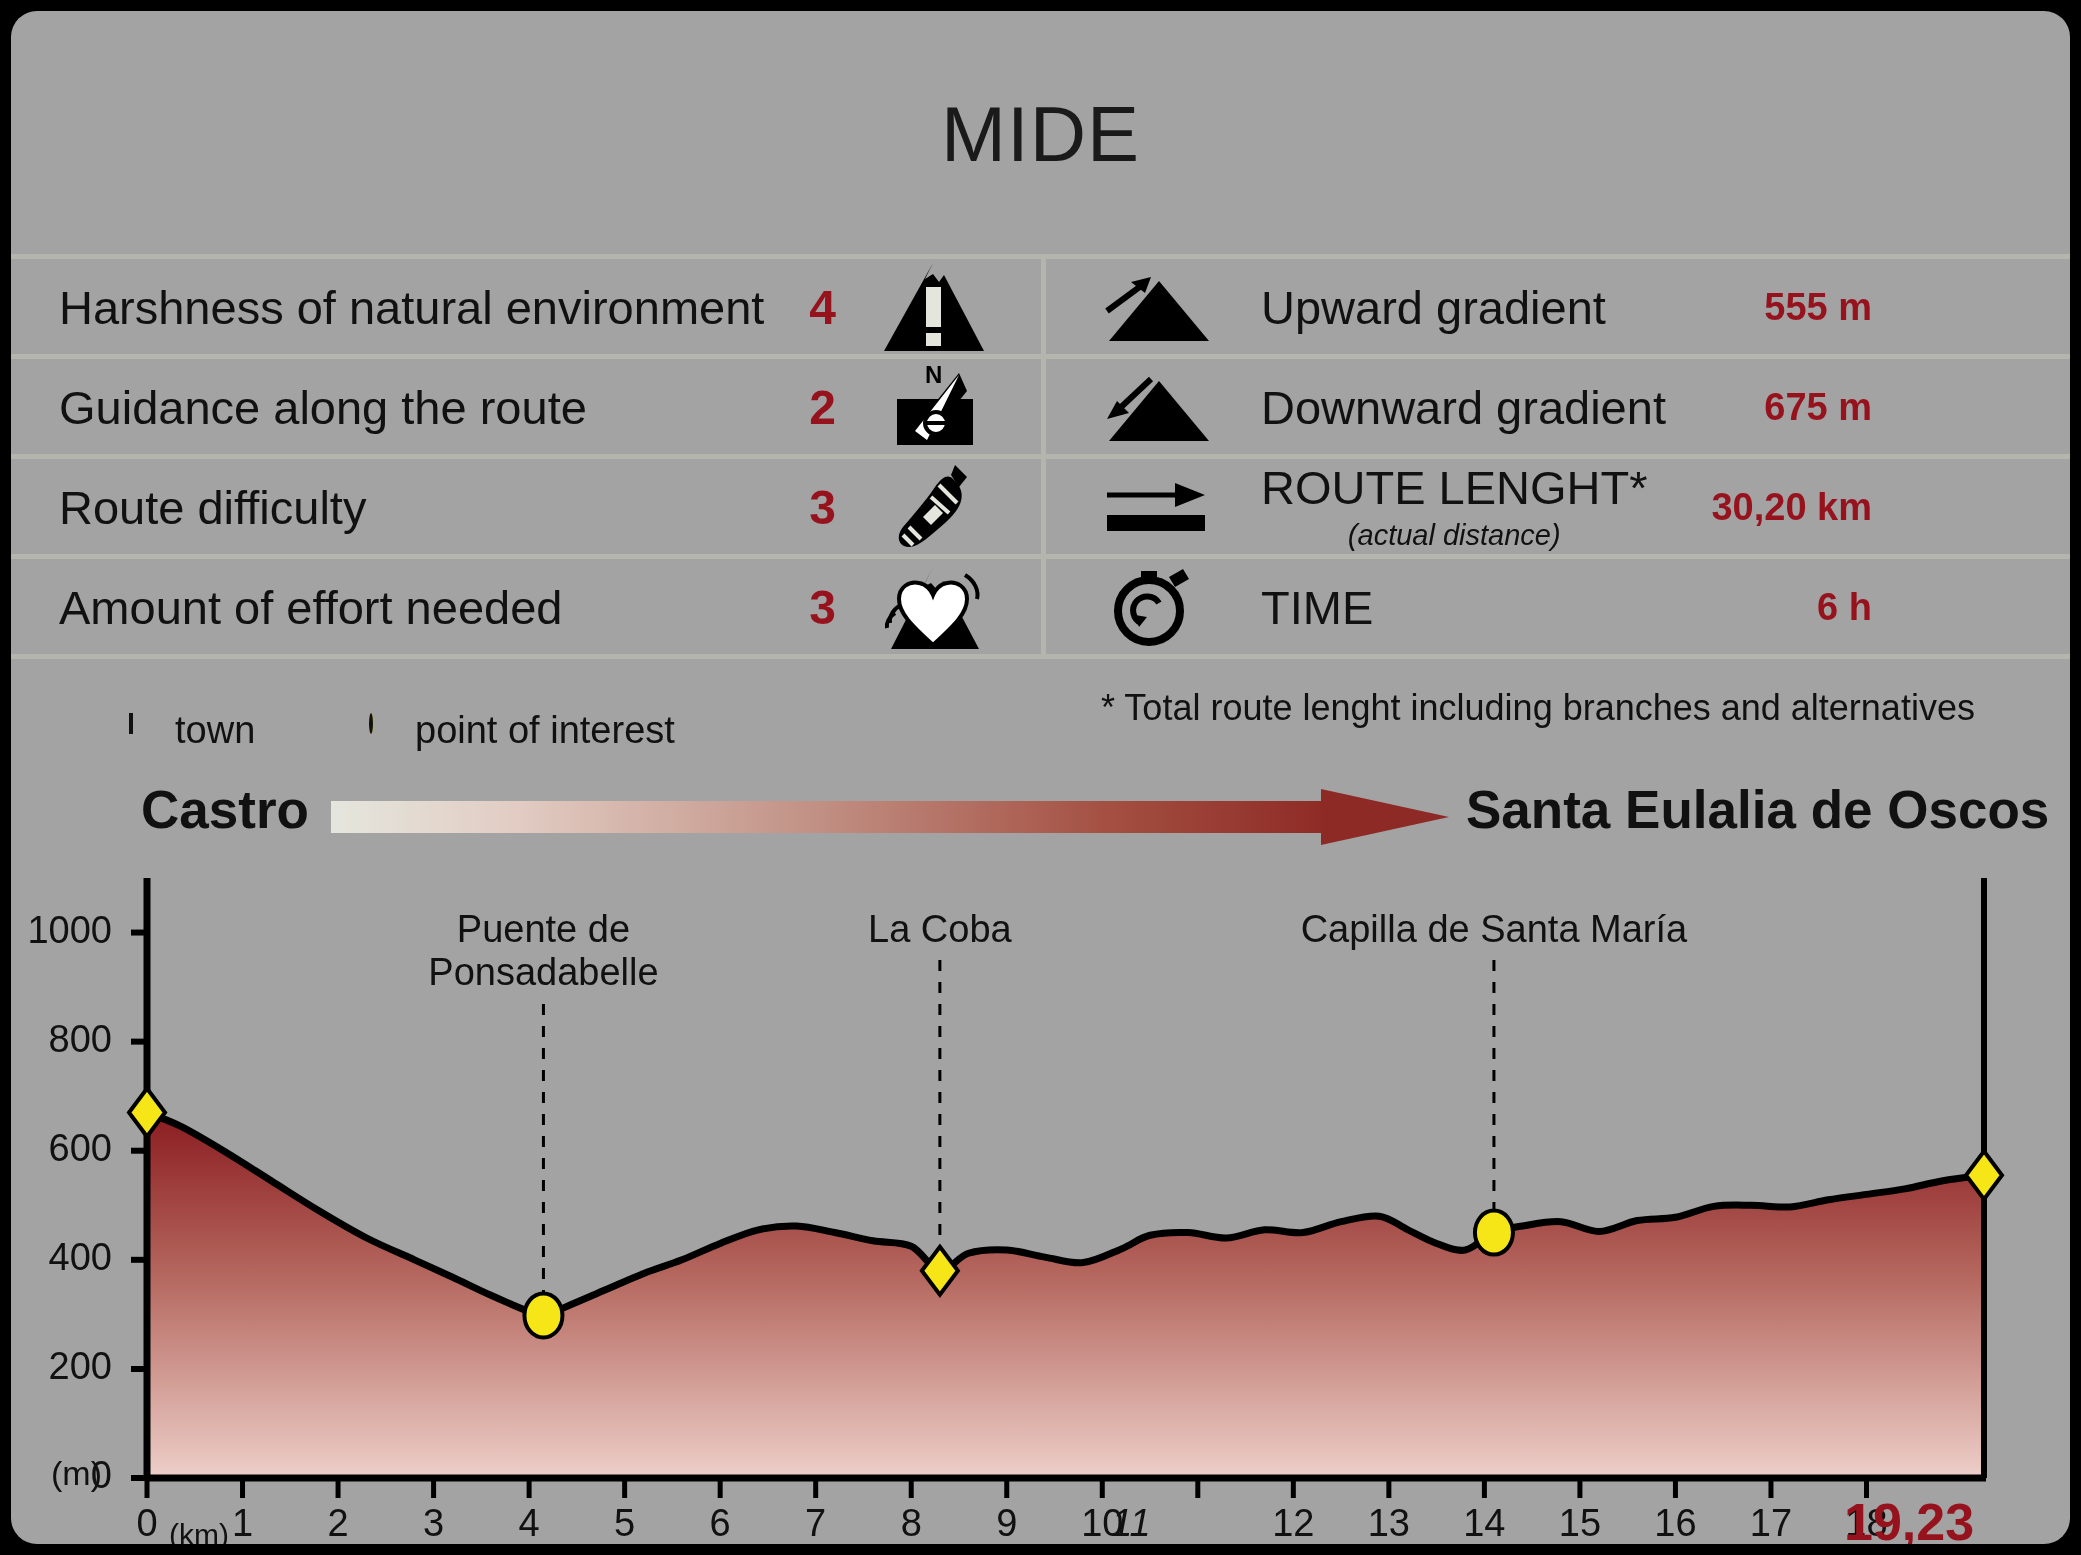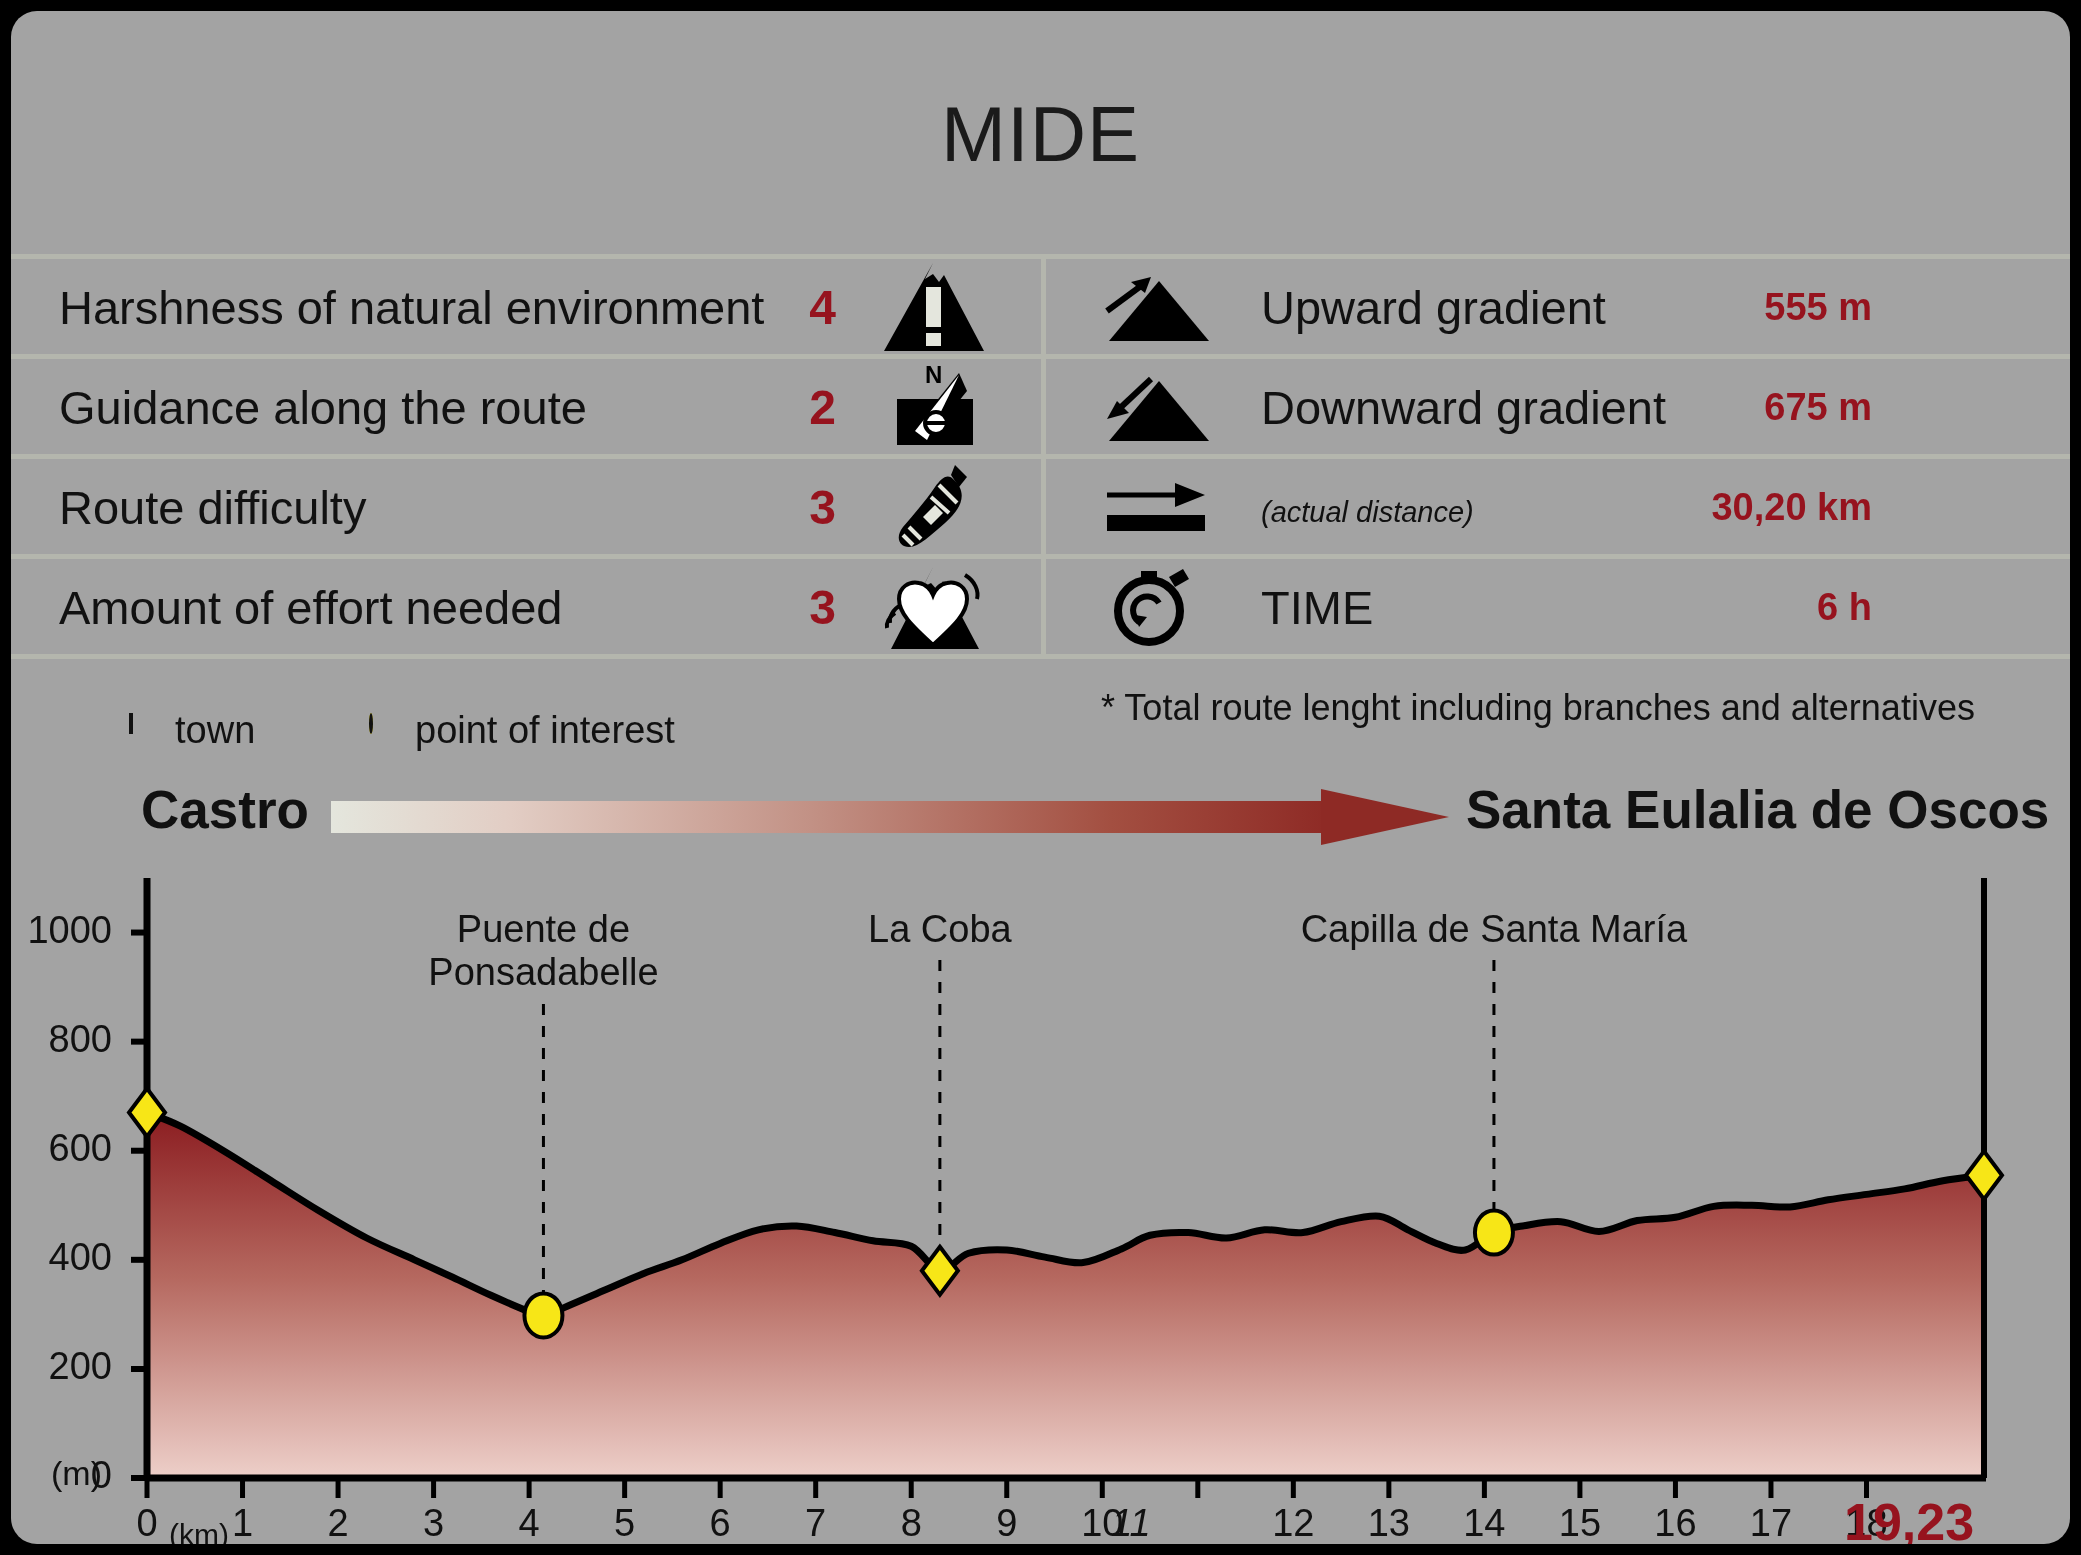--- a/index.html
+++ b/index.html
@@ -302,20 +302,21 @@
         </div>
         <div class="rcell">
           <span class="ic">
             <svg viewBox="0 0 115 80" width="115" height="80">
               <line x1="6" y1="28" x2="82" y2="28" stroke="#000" stroke-width="5"></line>
               <path d="M104 28 L74 16 L74 40 Z" fill="#000"></path>
               <rect x="6" y="48" width="98" height="16" fill="#000"></rect>
             </svg>
           </span>
           <span class="lbl2">
+            <span>ROUTE LENGHT*</span>
             <span class="sub">(actual distance)</span>
           </span>
           <span class="val">30,20 km</span>
         </div>
       </div>
 
       <div class="row" style="top:305px">
         <div class="lcell">
           <span class="lbl">Amount of effort needed</span>
           <span class="val">3</span>

